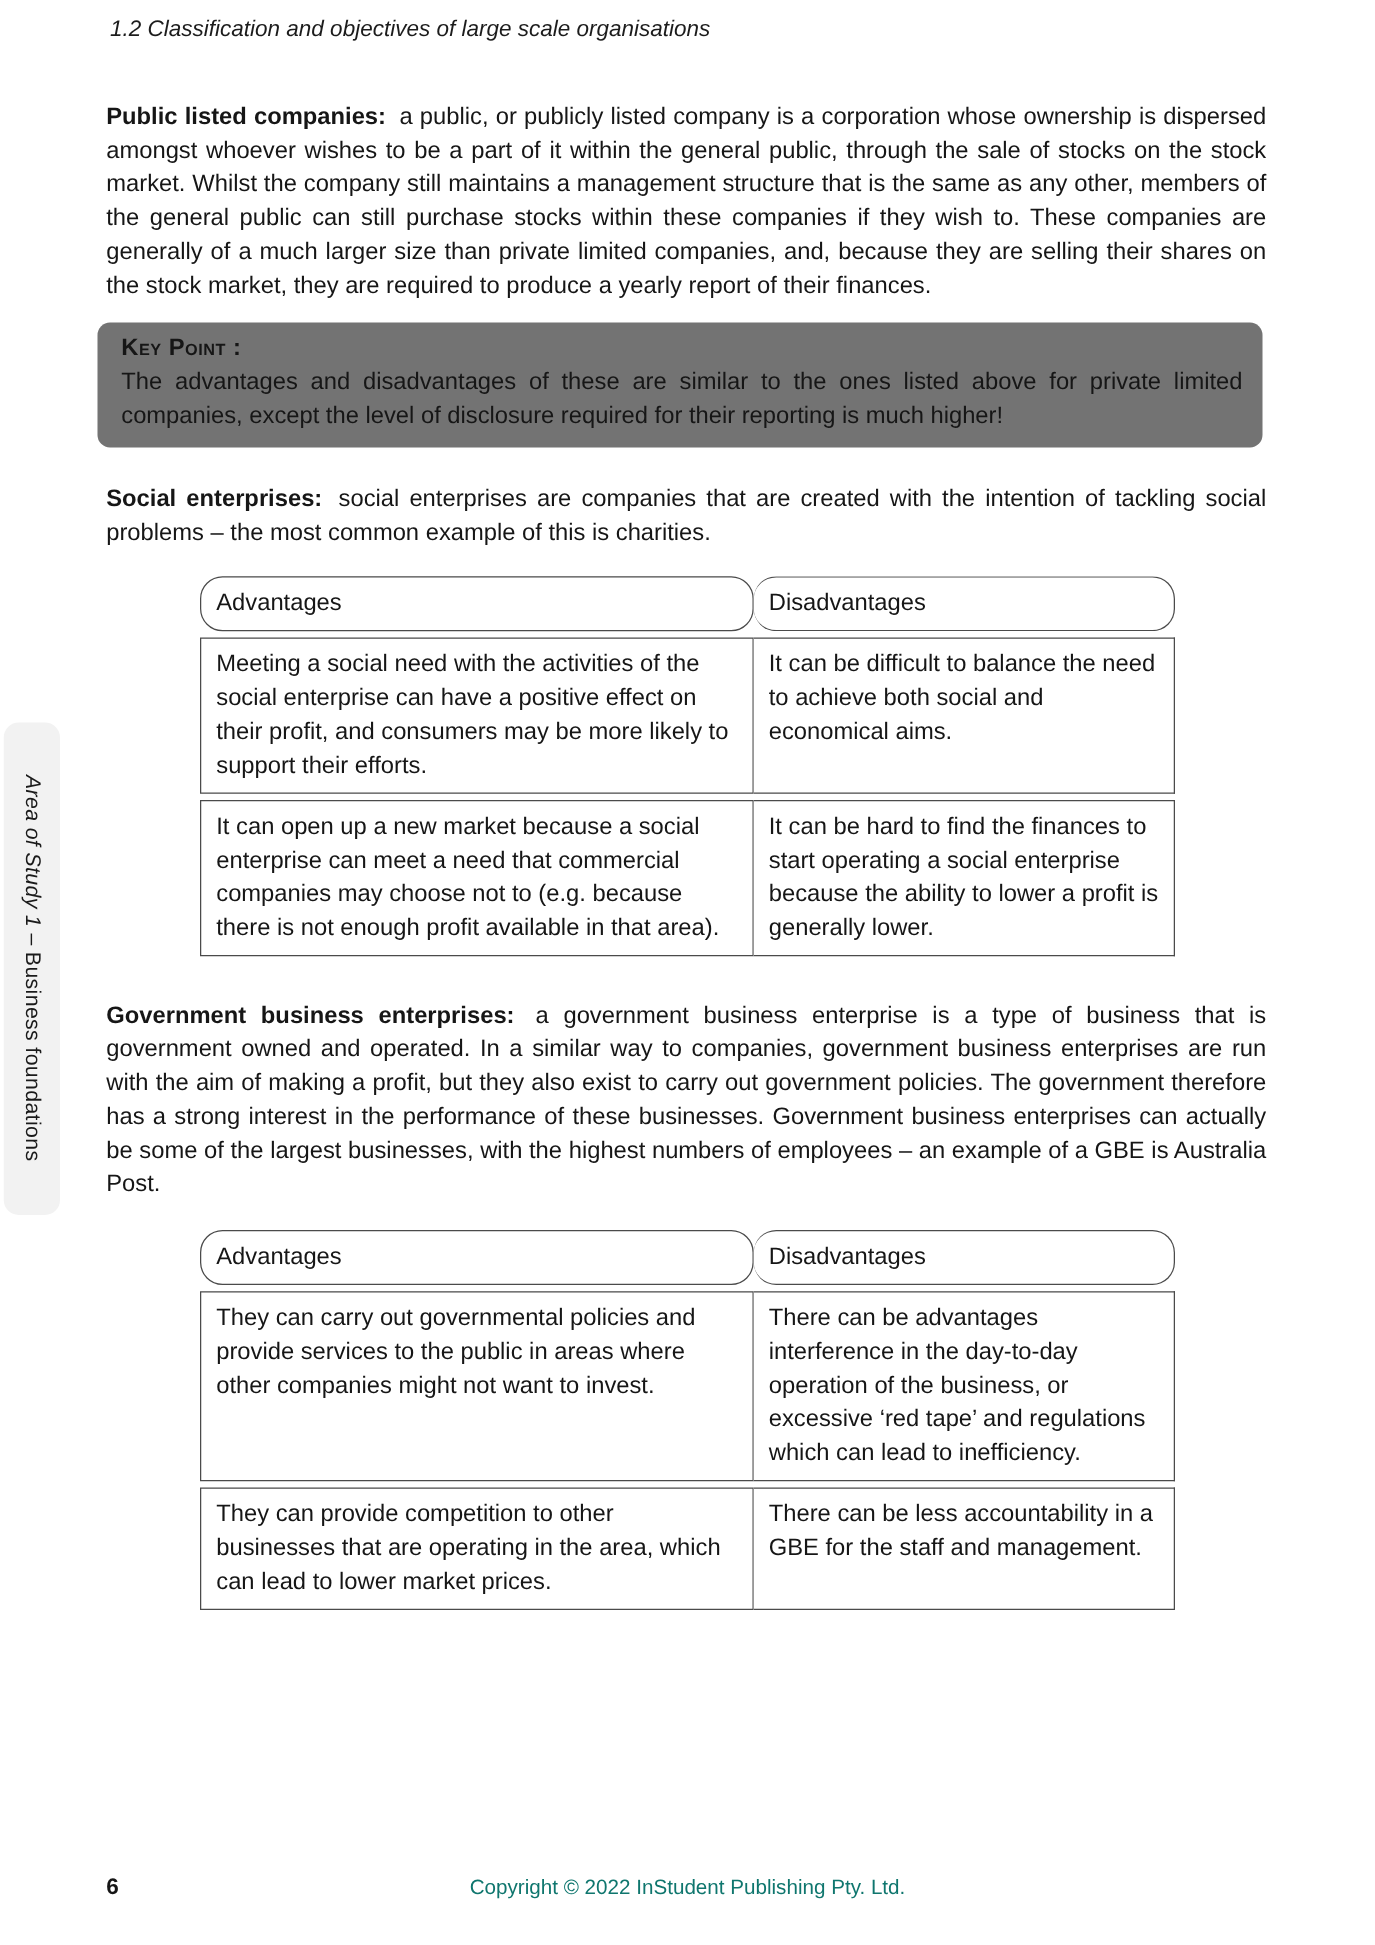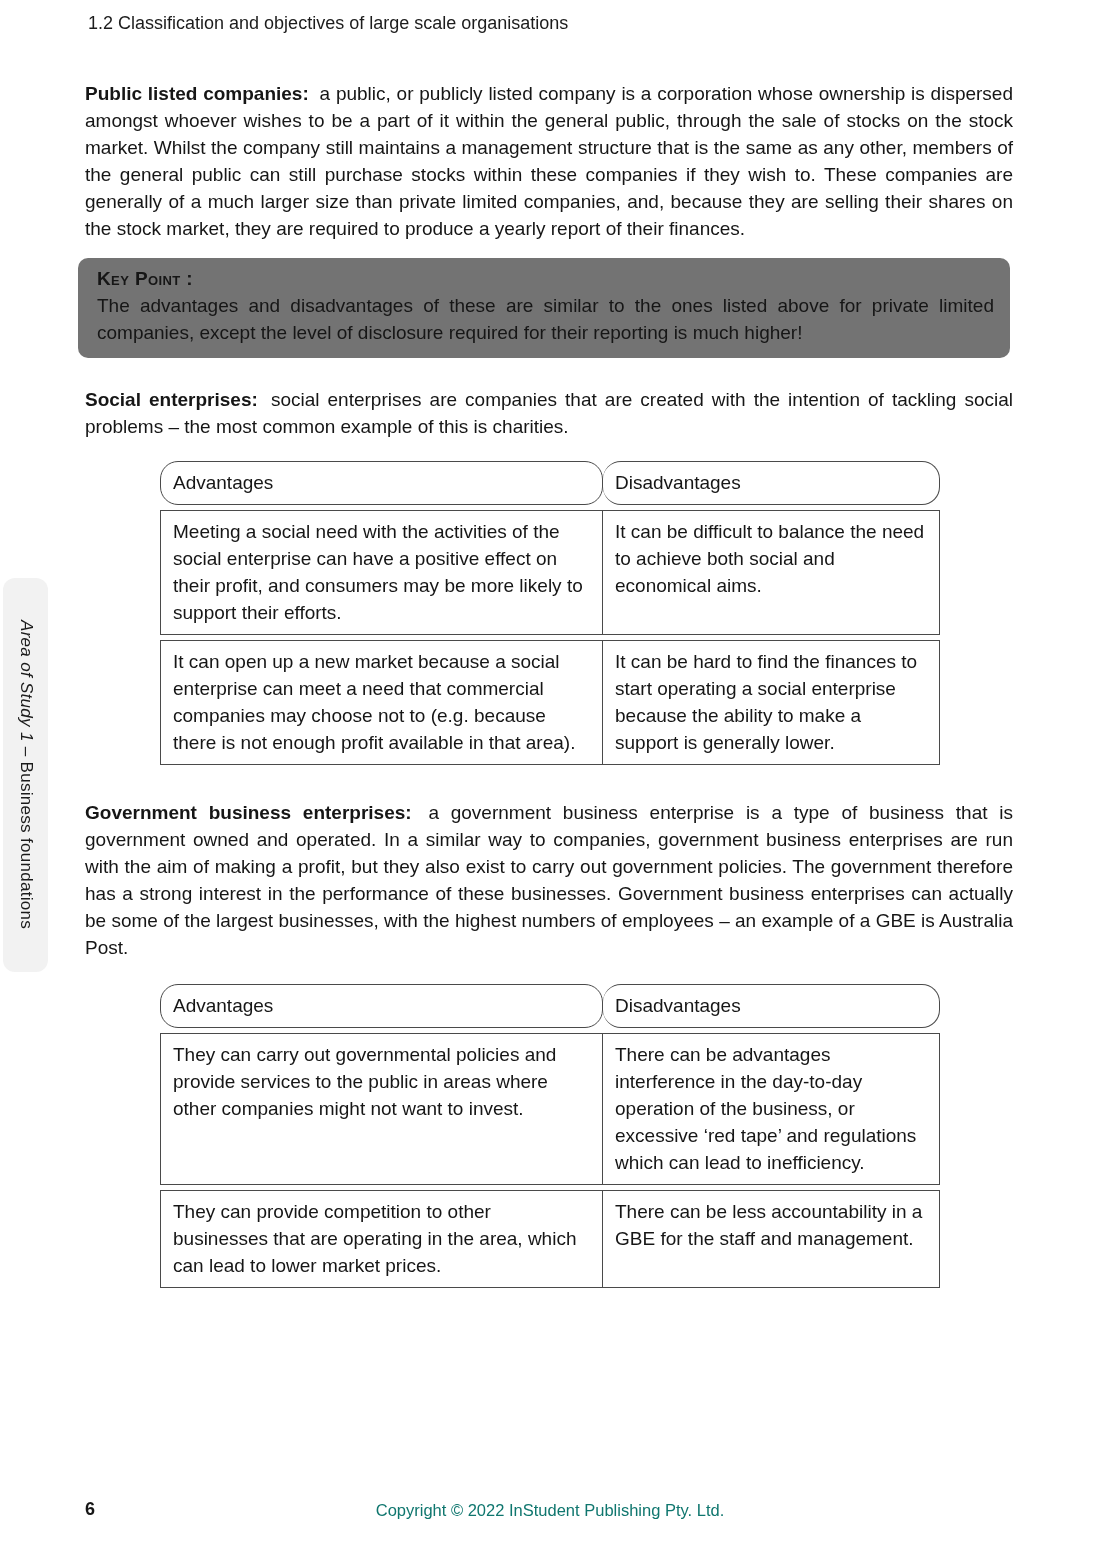--- a/index.html
+++ b/index.html
@@ -12,20 +12,21 @@
     color: #161616;
     overflow: hidden;
   }
 
   
   .running-header {
     position: absolute;
     top: 13px;
     left: 88px;
     font-size: 18px;
+    font-style: italic;
     color: #1c1c1c;
   }
 
   
   .sidebar-tab {
     position: absolute;
     left: 3px;
     top: 578px;
     width: 45px;
     height: 394px;
@@ -156,21 +157,21 @@
             <tr>
           <th>Advantages</th>
           <th>Disadvantages</th>
         </tr>
         <tr>
           <td>Meeting a social need with the activities of the social enterprise can have a positive effect on their profit, and consumers may be more likely to support their efforts.</td>
           <td>It can be difficult to balance the need to achieve both social and economical aims.</td>
         </tr>
         <tr>
           <td>It can open up a new market because a social enterprise can meet a need that commercial companies may choose not to (e.g. because there is not enough profit available in that area).</td>
-          <td>It can be hard to find the finances to start operating a social enterprise because the ability to make a support is generally lower.</td>
+          <td>It can be hard to find the finances to start operating a social enterprise because the ability to lower a profit is generally lower.</td>
         </tr>
       </tbody>
         </table>
     </div>
 
     <p class="para mt-gov">
       <span class="lead">Government business enterprises:</span>
       <span>a government business enterprise is a type of business that is government owned and operated. In a similar way to companies, government business enterprises are run with the aim of making a profit, but they also exist to carry out government policies. The government therefore has a strong interest in the performance of these businesses. Government business enterprises can actually be some of the largest businesses, with the highest numbers of employees – an example of a GBE is Australia Post.</span>
     </p>
 

